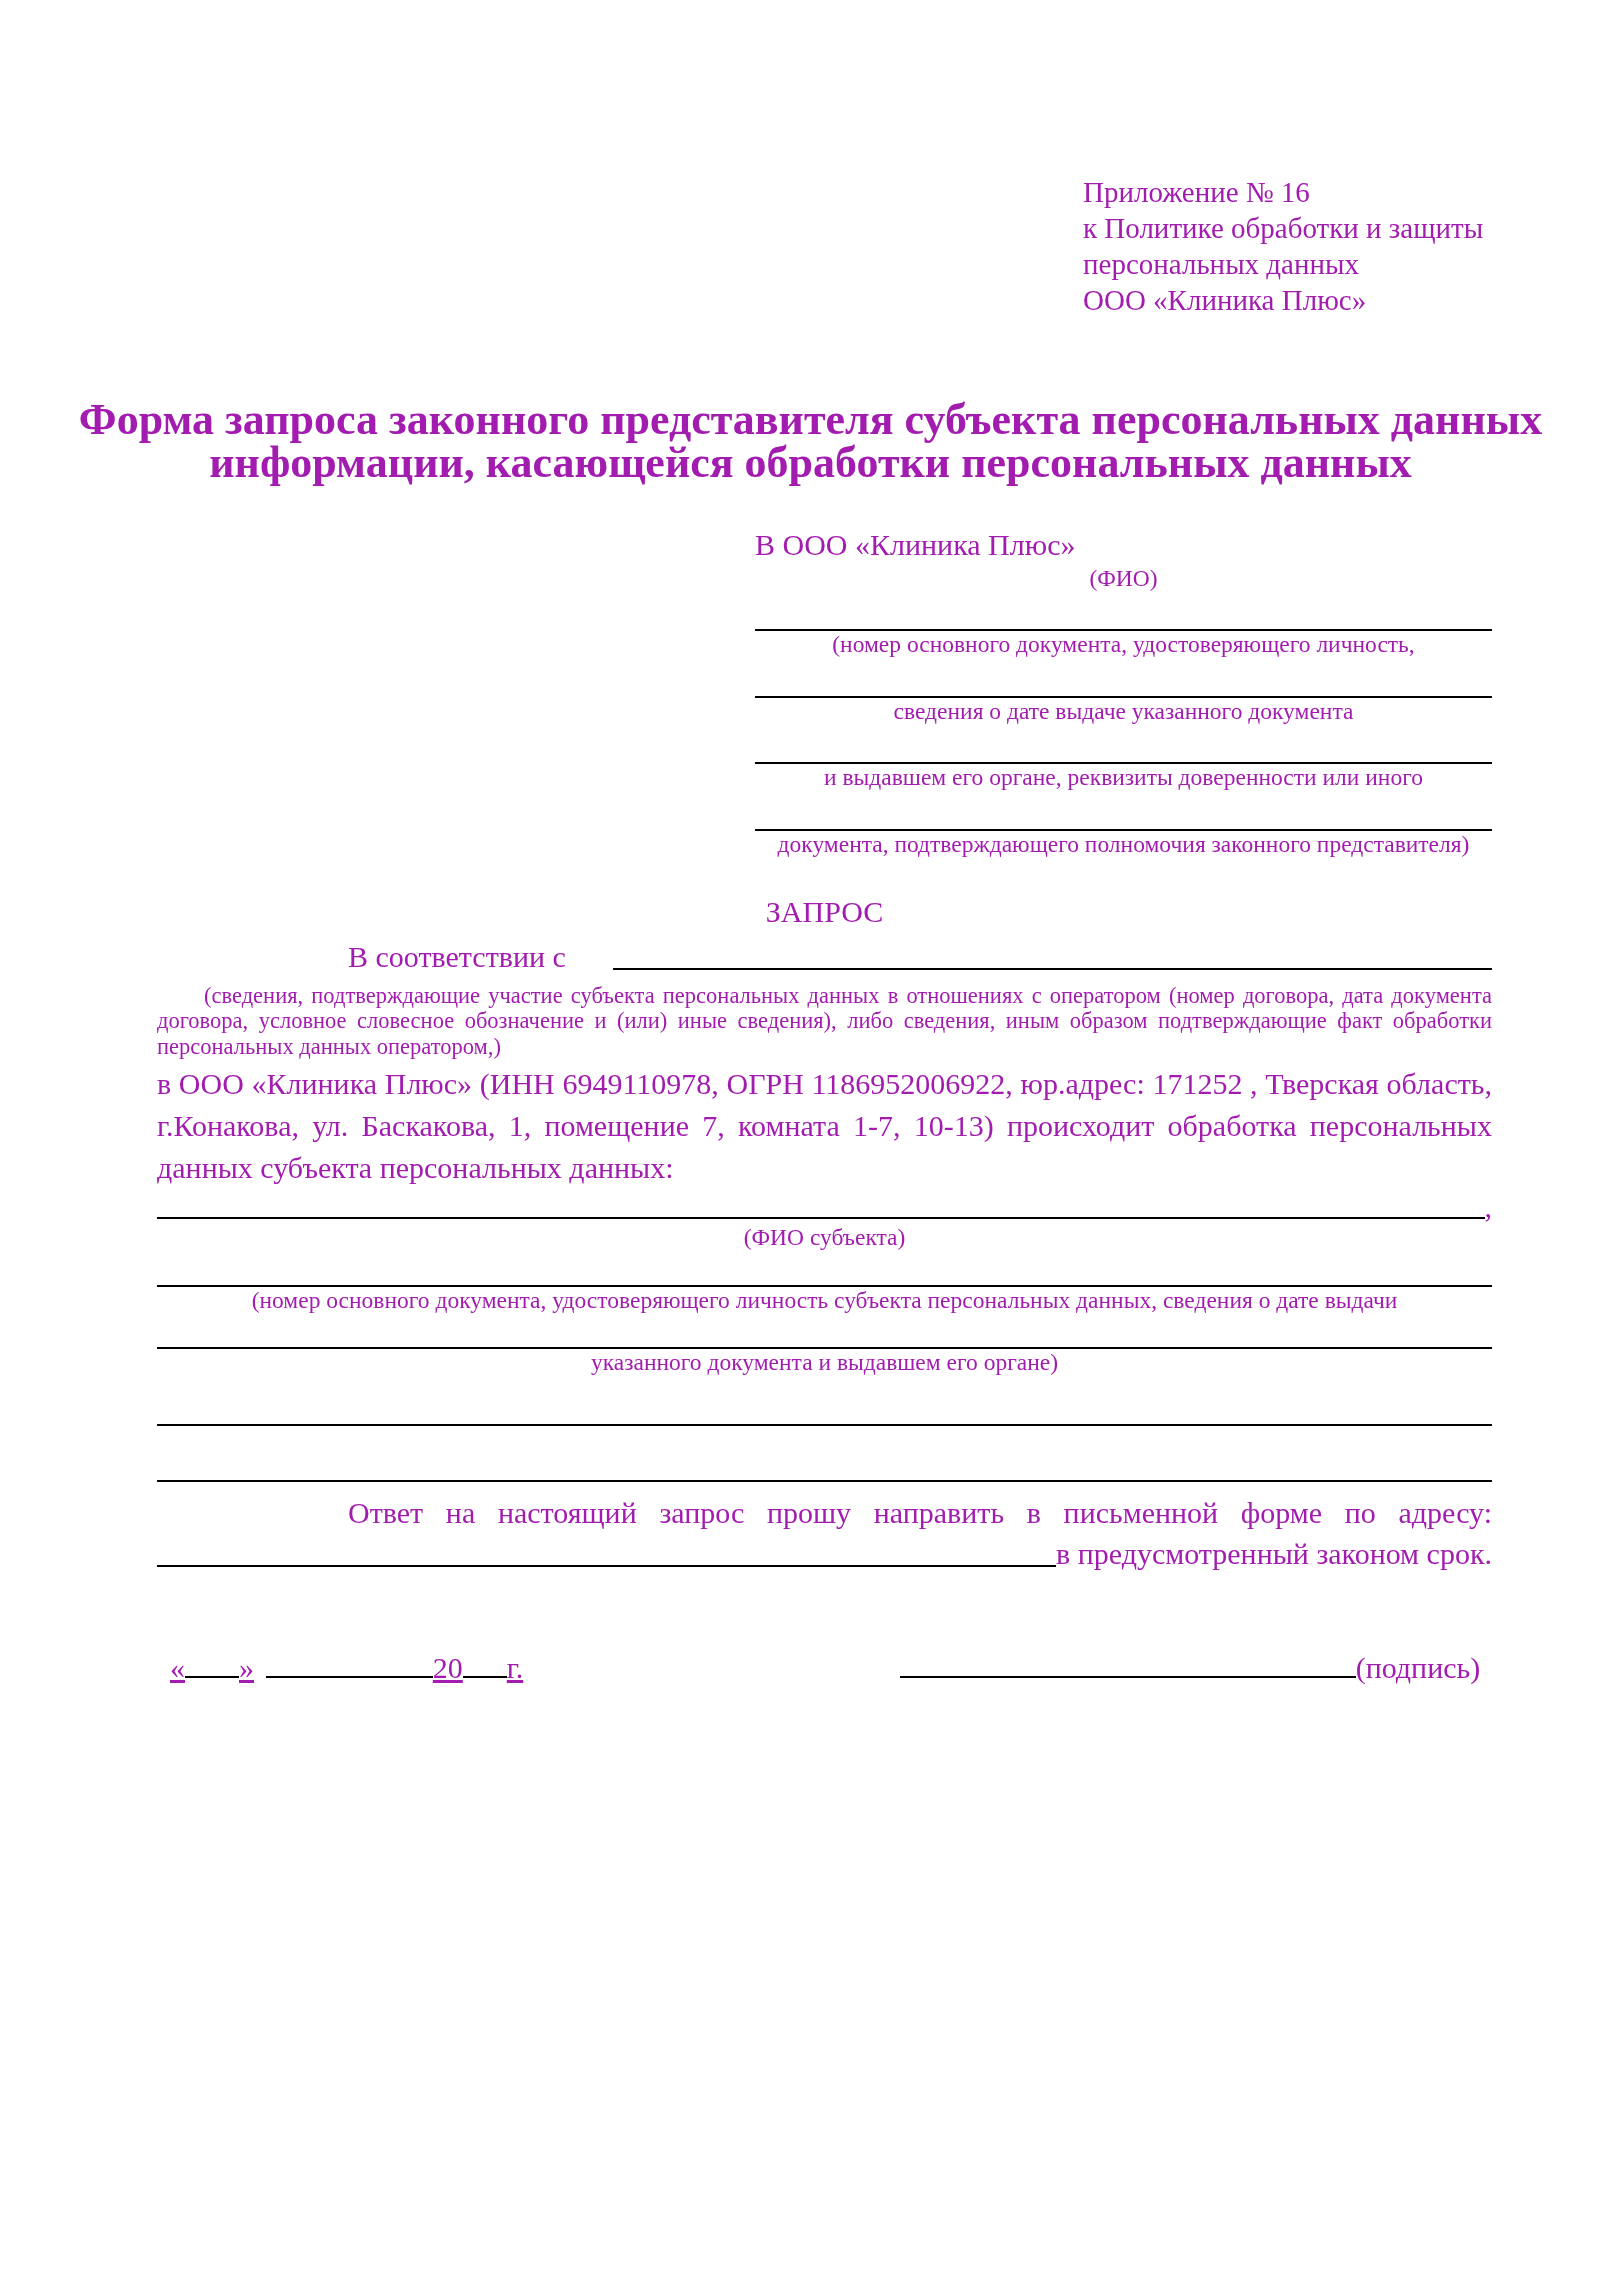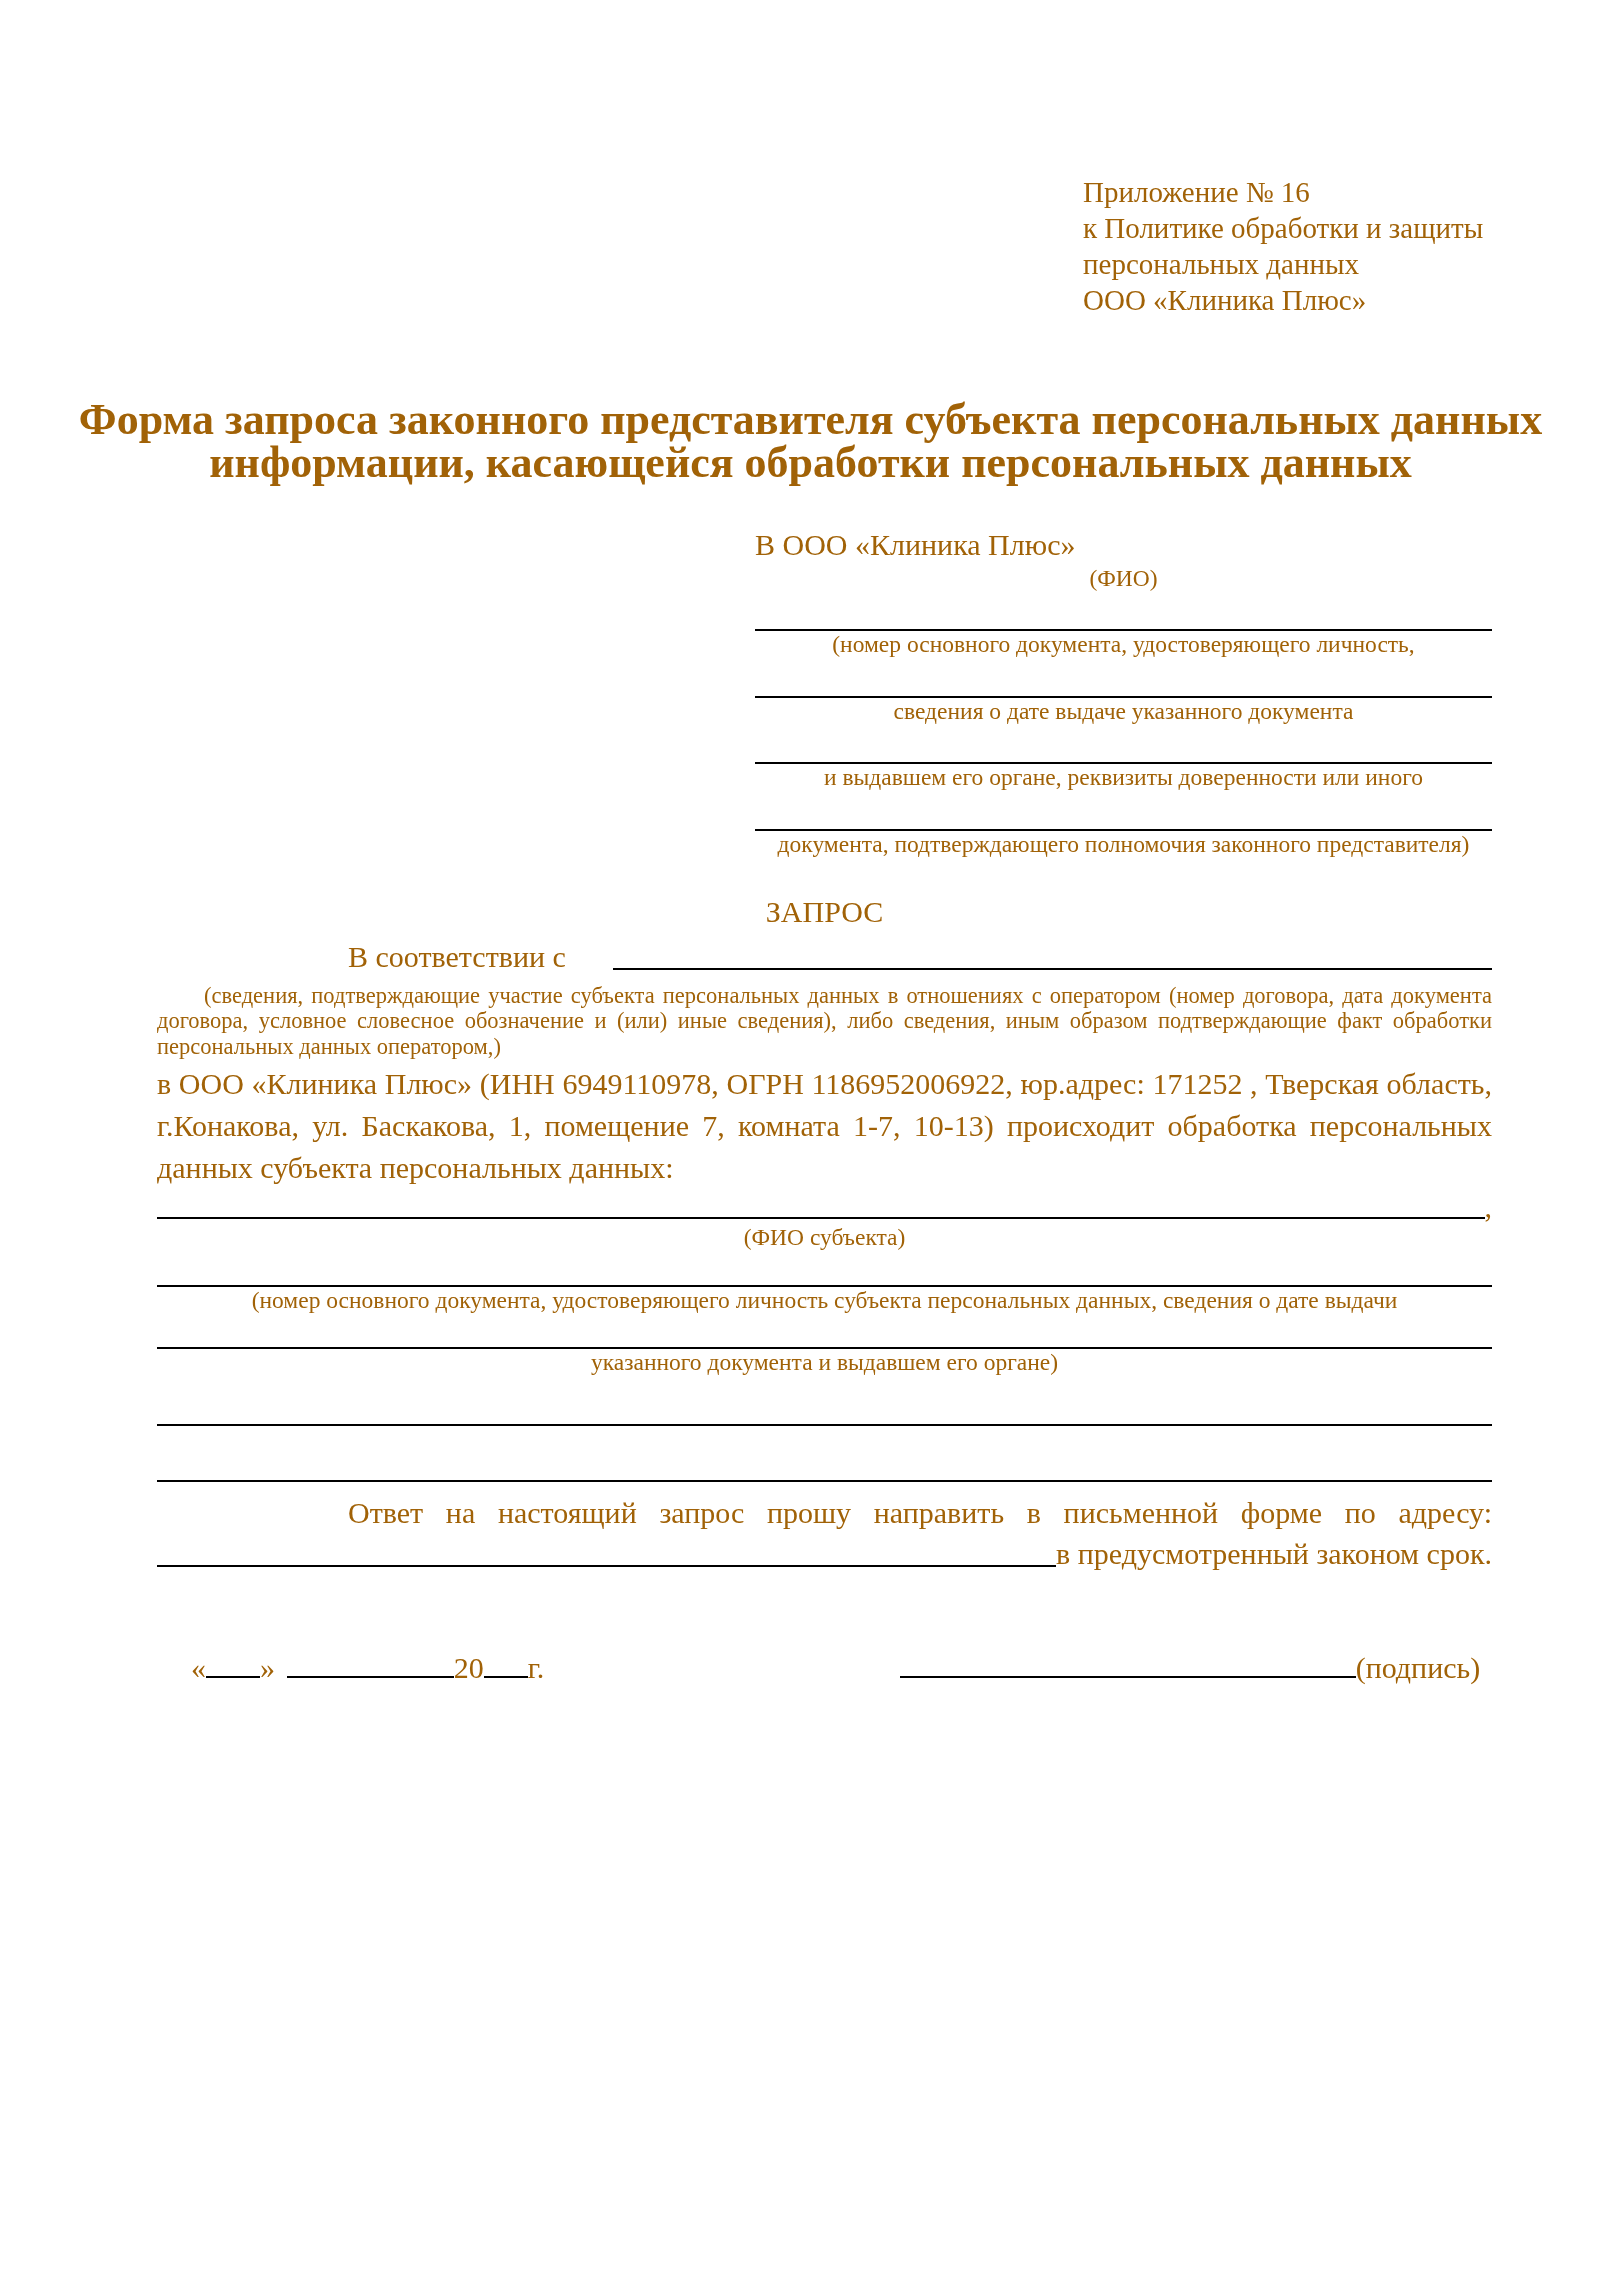--- a/index.html
+++ b/index.html
@@ -1,17 +1,17 @@
 <!DOCTYPE html>
 <html><head>
 <meta charset="utf-8">
 <style>
   html,body{margin:0;padding:0;background:#ffffff;}
   .page{
-    width:1621px;height:1901px;background:#ffffff;color:#a16207;
+    width:1621px;height:1901px;background:#ffffff;color:#a21caf;
     font-family:"Liberation Serif","DejaVu Serif",serif;
     position:relative;overflow:hidden;box-sizing:border-box;padding-top:174px;
   }
   
   .header-block{margin-left:1083px;font-size:29px;line-height:36px;}
   
   .title{margin-top:80px;text-align:center;font-weight:bold;font-size:44px;line-height:43px;}
   
   .addressee{margin:40px 129px 0 755px;}
   .addressee .to{font-size:30px;line-height:41px;}
@@ -29,21 +29,21 @@
   .op-para{margin-top:3.9px;font-size:30px;line-height:42px;text-align:justify;}
   .comma-row{display:flex;font-size:30px;line-height:35px;}
   .comma-row .fill{margin-bottom:4.9px;}
   .bl-m{height:33px;border-bottom:2.9px solid #000;}
   .law-para{margin-top:3.9px;font-size:30px;line-height:42px;text-align:justify;}
   .bl-a{margin-top:21.6px;height:25.5px;border-bottom:2.9px solid #000;}
   .bl-b{margin-top:29px;height:25.5px;border-bottom:2.9px solid #000;}
   .reply-1{margin-top:9.8px;font-size:30px;line-height:41px;text-align:justify;text-align-last:justify;text-indent:191px;}
   .reply-2{display:flex;font-size:30px;line-height:41px;white-space:nowrap;}
   .footer-row{display:flex;justify-content:space-between;margin-top:71px;font-size:30px;line-height:41px;}
-  .footer-left{margin-left:34px;white-space:nowrap;}
+  .footer-left{margin-left:13px;white-space:nowrap;text-decoration:underline;}
   .footer-right{margin-right:11.8px;white-space:nowrap;}
   .us{display:inline-block;border-bottom:2.9px solid #000;height:31px;}
   .w55{width:54px;} .w170{width:167px;margin-left:11.8px;} .w45{width:44px;} .w465{width:456px;}
 </style>
 </head>
 <body>
 
 <div class="page">
 
   <div class="header-block">

